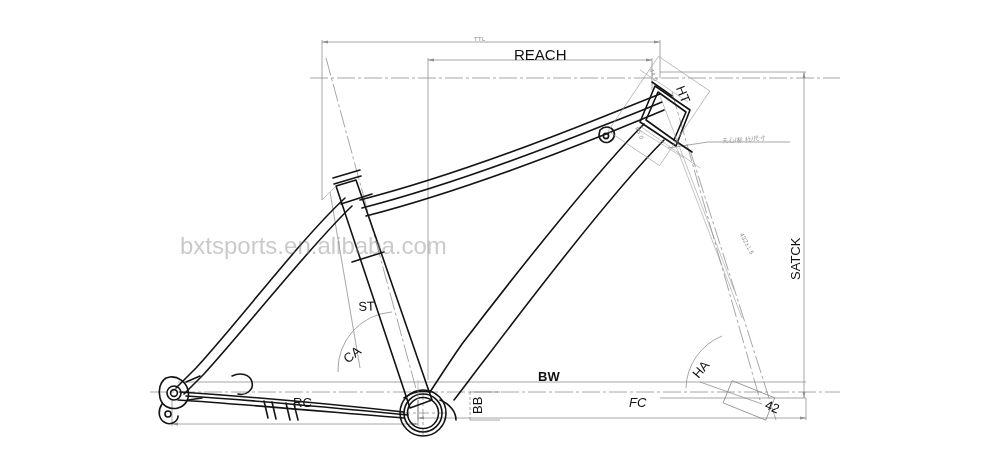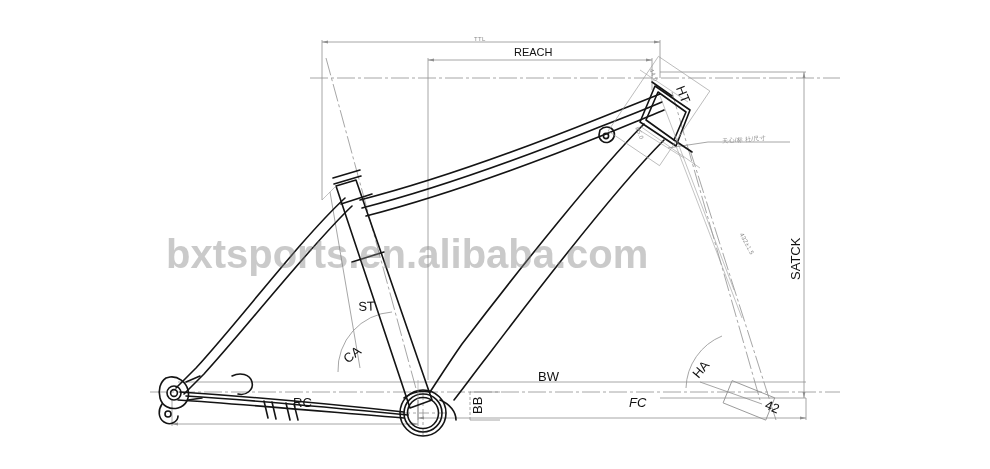--- a/index.html
+++ b/index.html
@@ -21,41 +21,40 @@
     height:469px;
   }
   .lbl{
     position:absolute;
     font-family:"Liberation Sans", sans-serif;
     color:#111111;
     white-space:nowrap;
     line-height:1;
     user-select:none;
   }
-  .lbl-lg{font-size:11px;}
+  .lbl-lg{font-size:15px;}
   .lbl-md{font-size:13px;}
   .lbl-xs{font-size:6px;color:#8a8a8a;letter-spacing:.3px;}
   .rot90{transform:rotate(-90deg);transform-origin:left top;}
   .rot-ht{transform:rotate(68deg);transform-origin:left top;}
   .rot-st{transform:rotate(-2deg);transform-origin:left top;}
   .rot-ca{transform:rotate(-38deg);transform-origin:left top;}
   .rot-ha{transform:rotate(-50deg);transform-origin:left top;}
   .rot-42{transform:rotate(22deg);transform-origin:left top;}
   .rot-diag{transform:rotate(62deg);transform-origin:left top;}
   .rot-note{transform:rotate(-4deg);transform-origin:left top;}
   #watermark{
     position:absolute;
-    left:166px; top:232px;
-    font-size:40px;
+    left:180px; top:232px;
+    font-size:24px;
     color:rgba(128,128,128,0.42);
     font-family:"Liberation Sans", sans-serif;
     white-space:nowrap;
     user-select:none;
     letter-spacing:0px;
-    font-weight:bold;
   }
 </style>
 </head>
 <body>
 
 <div id="stage">
 
   <svg id="drawing" viewBox="0 0 990 469">
     <defs>
       <marker id="arrL" markerWidth="9" markerHeight="7" refX="8" refY="3.5" orient="auto">
@@ -205,21 +204,21 @@
   <div class="lbl lbl-md rot90" style="left:789px; top:280px;">SATCK</div>
 
   <div class="lbl lbl-md rot-st" style="left:358px; top:300px;">ST</div>
 
   <div class="lbl lbl-md rot-ca" style="left:341px; top:355px;">CA</div>
 
   <div class="lbl lbl-md rot-ha" style="left:690px; top:372px;">HA</div>
 
   <div class="lbl lbl-md rot90" style="left:471px; top:414px;">BB</div>
 
-  <div class="lbl lbl-md" style="left:538px; top:370px;">BW</div>
+  <div class="lbl lbl-md" style="left:538px; top:370px;font-weight:bold;">BW</div>
 
   <div class="lbl lbl-md" style="left:293px; top:396px;">RC</div>
 
   <div class="lbl lbl-md" style="left:629px; top:396px;font-style:italic;">FC</div>
 
   <div class="lbl lbl-md rot-42" style="left:768px; top:398px;">42</div>
 
   <div class="lbl lbl-xs rot-note" style="left:722px; top:138px;">天心/标 社/尺寸</div>
 
   <div class="lbl lbl-xs rot-diag" style="left:744px; top:232px;">432±1.5</div>

